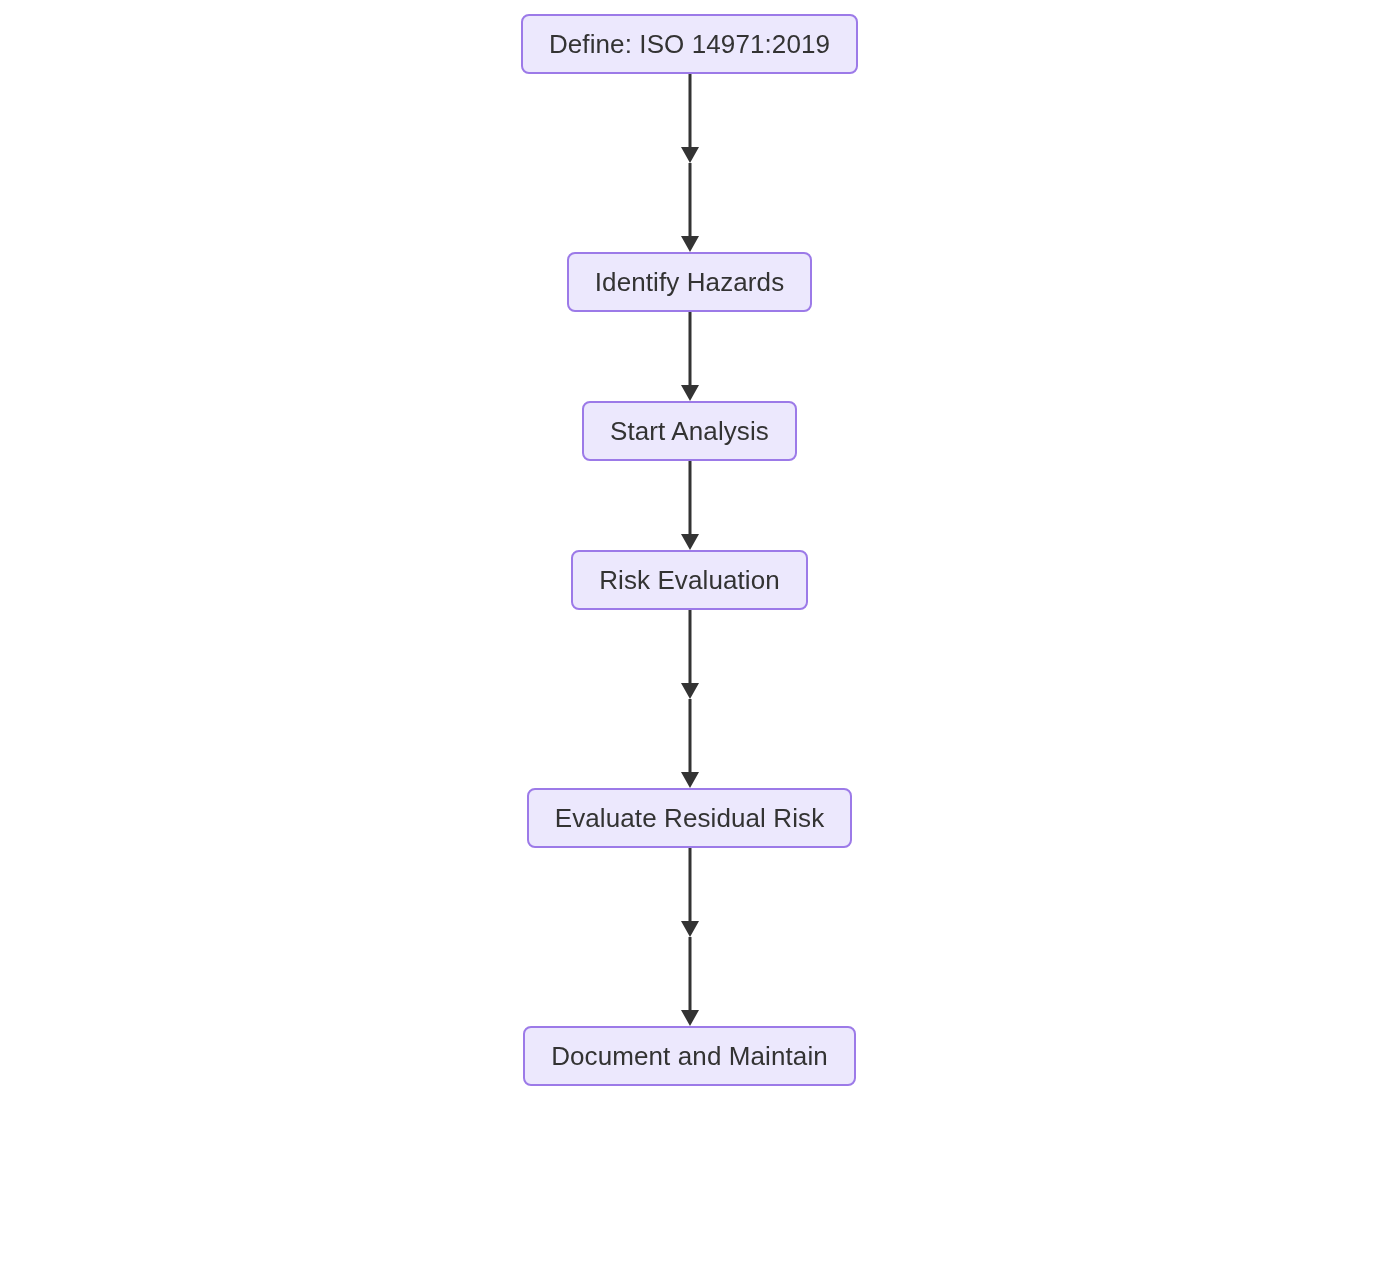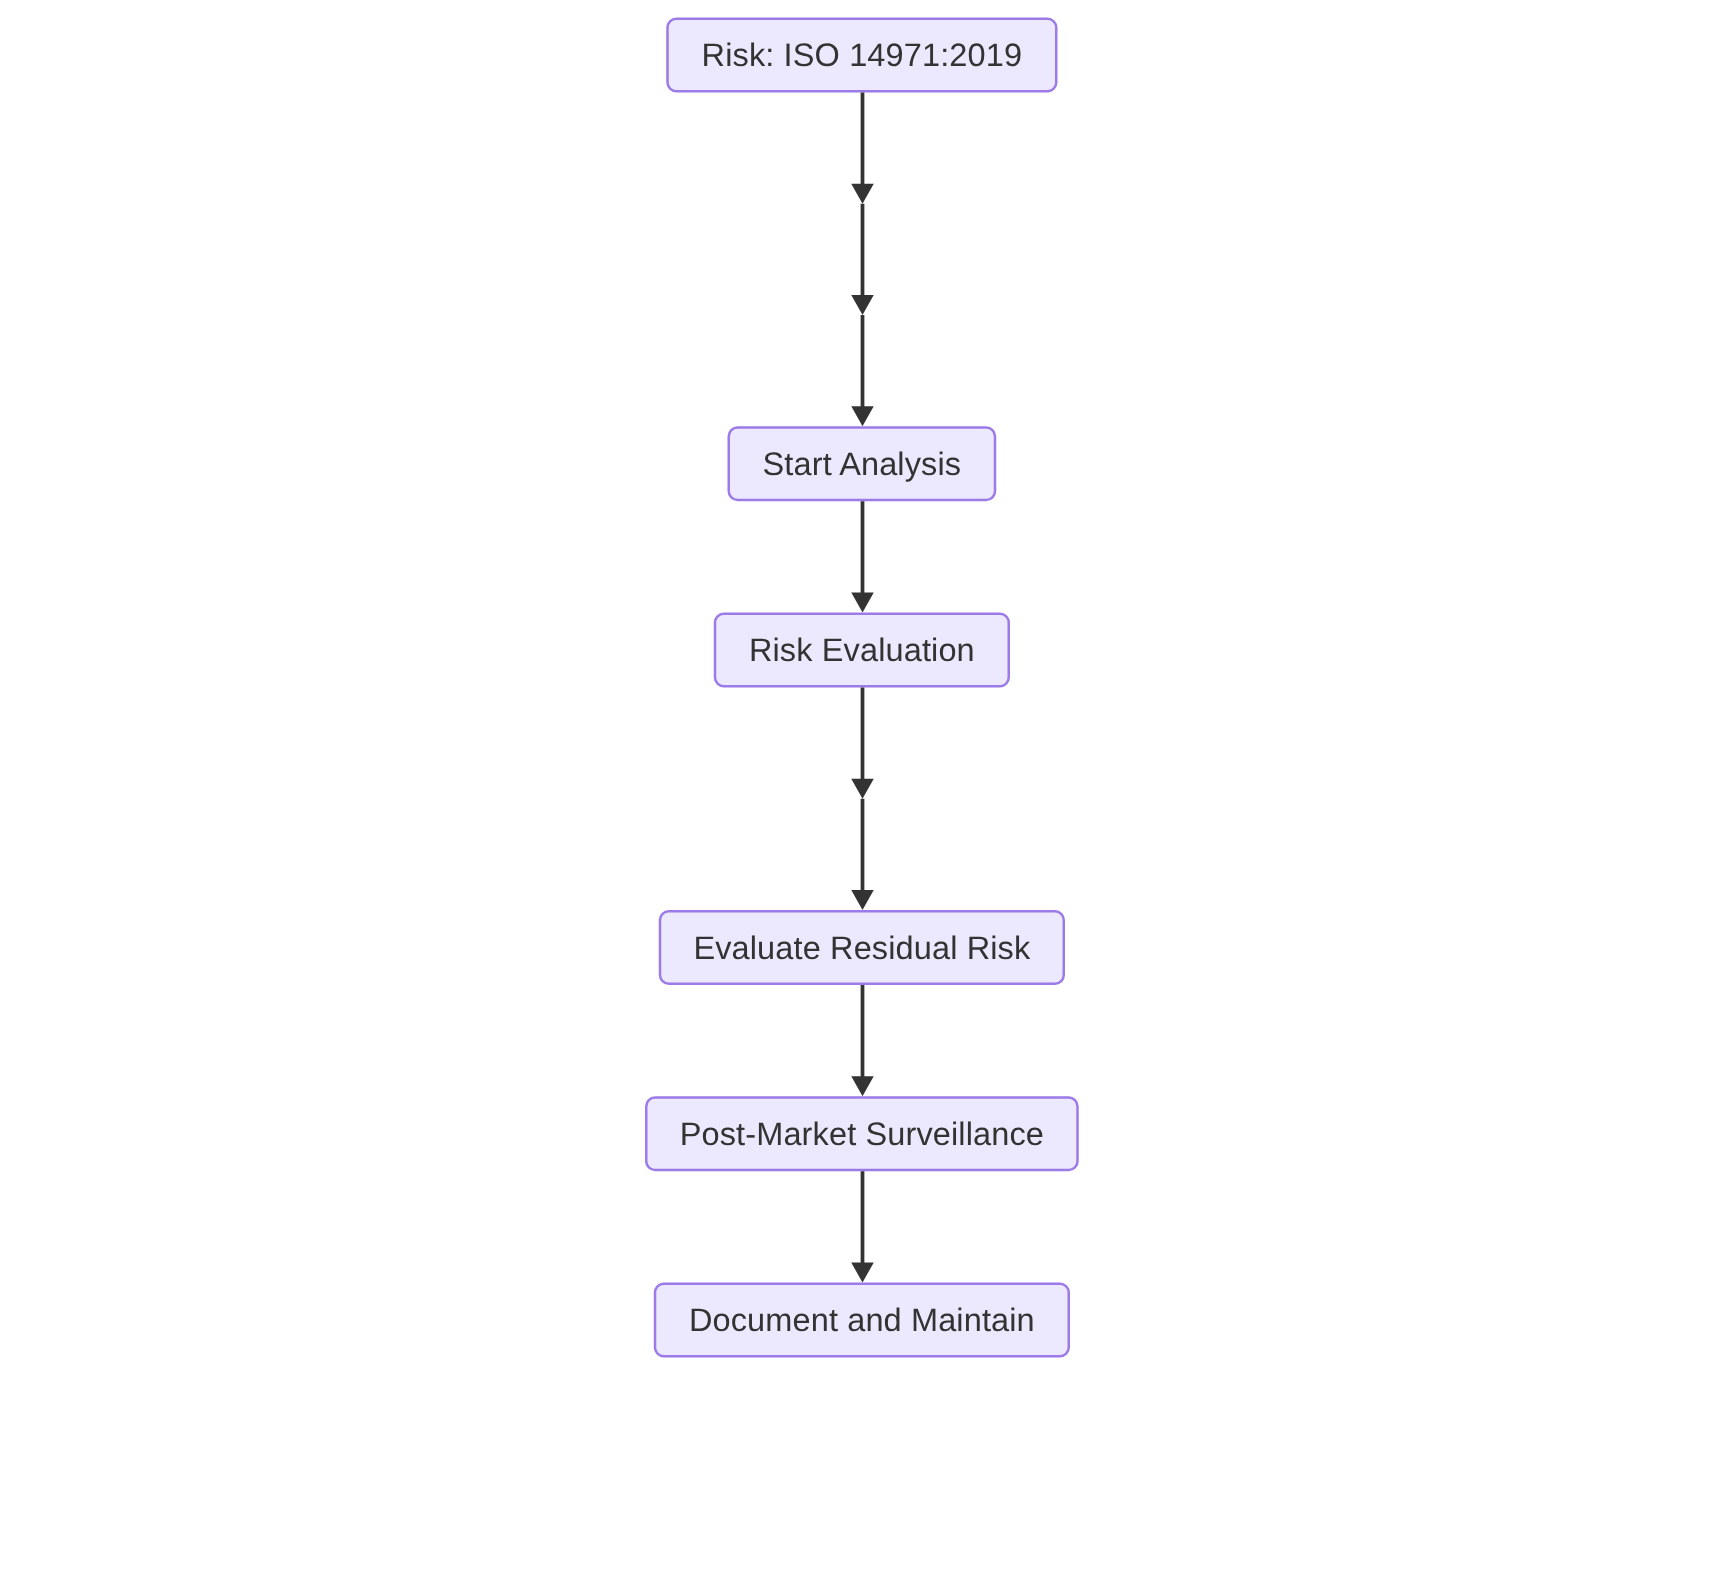--- a/index.html
+++ b/index.html
@@ -81,34 +81,37 @@
     border-top: 16px solid #333333;
   }
 </style>
 </head>
 <body>
 
 <div id="flowchart">
   <div class="flow-column">
 
     <div class="node">
-      <span class="node-label">Risk: ISO 14971:2019</span>
+      <span class="node-label">Define: ISO 14971:2019</span>
     </div>
 
     <div class="connector">
       <div class="shaft"></div>
       <div class="head"></div>
     </div>
 
 
     <div class="connector">
       <div class="shaft"></div>
       <div class="head"></div>
     </div>
 
+    <div class="node">
+      <span class="node-label">Identify Hazards</span>
+    </div>
 
     <div class="connector">
       <div class="shaft"></div>
       <div class="head"></div>
     </div>
 
     <div class="node">
       <span class="node-label">Start Analysis</span>
     </div>
 
@@ -134,23 +137,20 @@
 
     <div class="node">
       <span class="node-label">Evaluate Residual Risk</span>
     </div>
 
     <div class="connector">
       <div class="shaft"></div>
       <div class="head"></div>
     </div>
 
-    <div class="node">
-      <span class="node-label">Post-Market Surveillance</span>
-    </div>
 
     <div class="connector">
       <div class="shaft"></div>
       <div class="head"></div>
     </div>
 
     <div class="node">
       <span class="node-label">Document and Maintain</span>
     </div>
 

